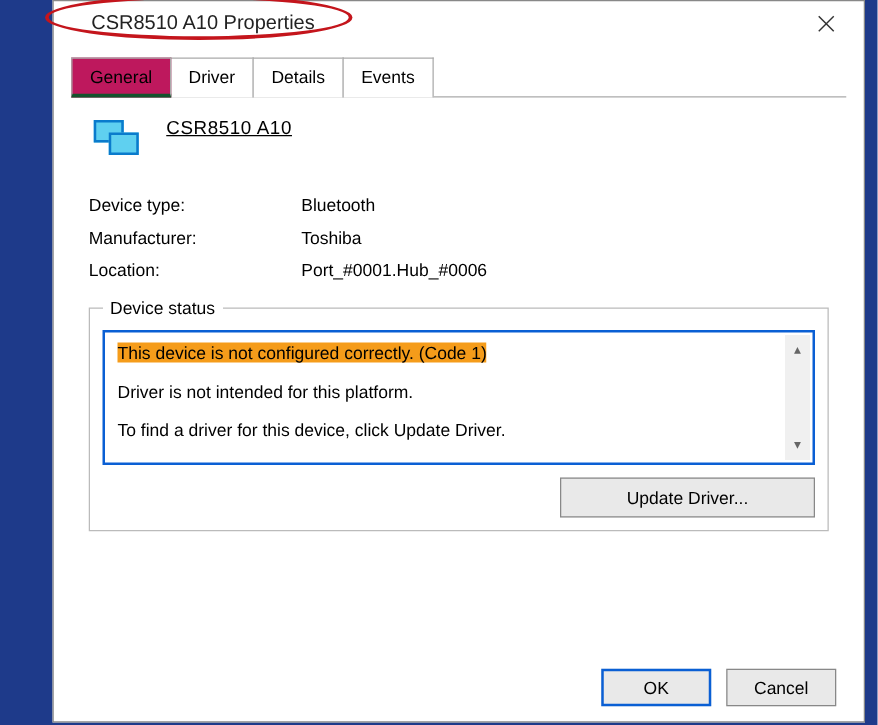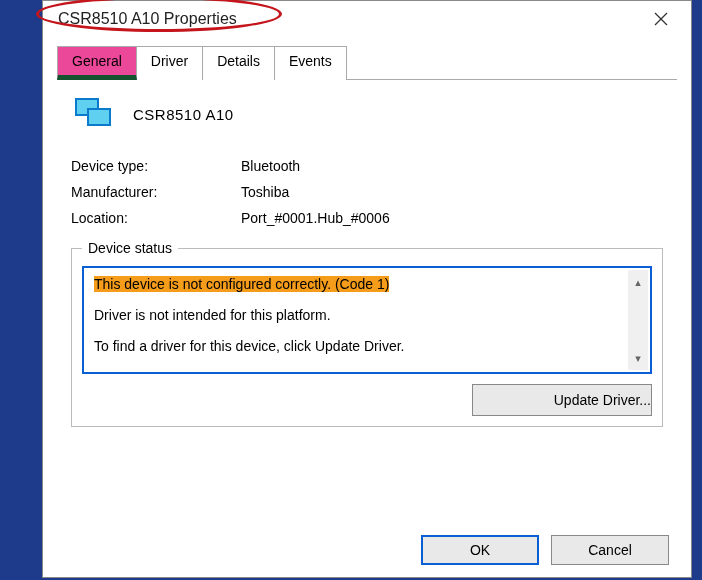--- a/index.html
+++ b/index.html
@@ -19,21 +19,21 @@
   width: 650px;
   height: 578px;
   background: #fff;
   border: 1px solid #888;
 }
 .titlebar {
   height: 36px;
   display: flex;
   align-items: center;
   justify-content: space-between;
-  padding: 0 10px 0 15px;
+  padding: 0 10px 0 30px;
   font-size: 15px;
   color: #222;
   position: relative;
 }
 .titlebar .title { font-size: 16px; }
 .close-btn {
   width: 40px;
   height: 30px;
   display: flex;
   align-items: center;
@@ -52,32 +52,33 @@
   border: 1px solid #aaa;
   border-bottom: none;
   background: #fff;
   font-size: 14px;
   margin-right: -1px;
   cursor: pointer;
   position: relative;
   top: 1px;
 }
 .tab.active {
-  background: #ec4899;
-  border-bottom: 5px solid #14532d;
+  background: #be185d;
+  border-bottom: 3px solid #14532d;
   z-index: 2;
 }
 .content {
   padding: 16px 28px 10px 28px;
 }
 .devhead {
   display: flex;
-  align-items: center;
+  align-items: flex-start;
   gap: 20px;
   margin-bottom: 26px;
+  text-decoration: underline;
 }
 .devicon {
   width: 42px; height: 36px;
   position: relative;
 }
 .devicon .mon {
   position: absolute;
   width: 24px; height: 18px;
   border: 2px solid #0a7bcc;
   background: #5fd0f0;
@@ -128,37 +129,36 @@
   align-items: center;
   padding: 4px 0;
 }
 .vscroll .arrow {
   font-size: 11px; color: #666;
 }
 .upd-btn {
   position: absolute;
   right: 10px;
   bottom: 10px;
-  width: 180px;
+  width: 204px;
   height: 32px;
   border: 1px solid #888;
   background: #e9e9e9;
   font-size: 14px;
   cursor: pointer;
-  text-align: right;
 }
 .footer {
   position: absolute;
   bottom: 12px;
   right: 22px;
   display: flex;
   gap: 12px;
 }
 .footer button {
-  width: 118px;
+  width: 88px;
   height: 30px;
   font-size: 14px;
   cursor: pointer;
 }
 .footer .ok {
   border: 2px solid #0a5fd4;
   background: #e9e9e9;
 }
 .footer .cancel {
   border: 1px solid #888;

